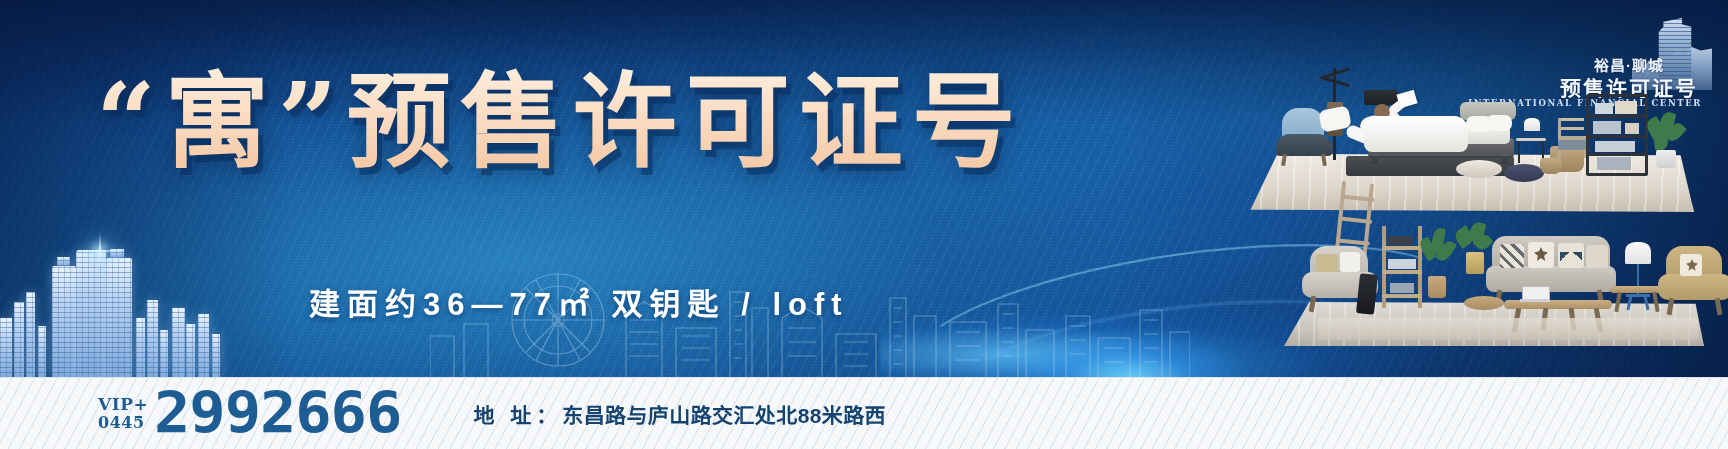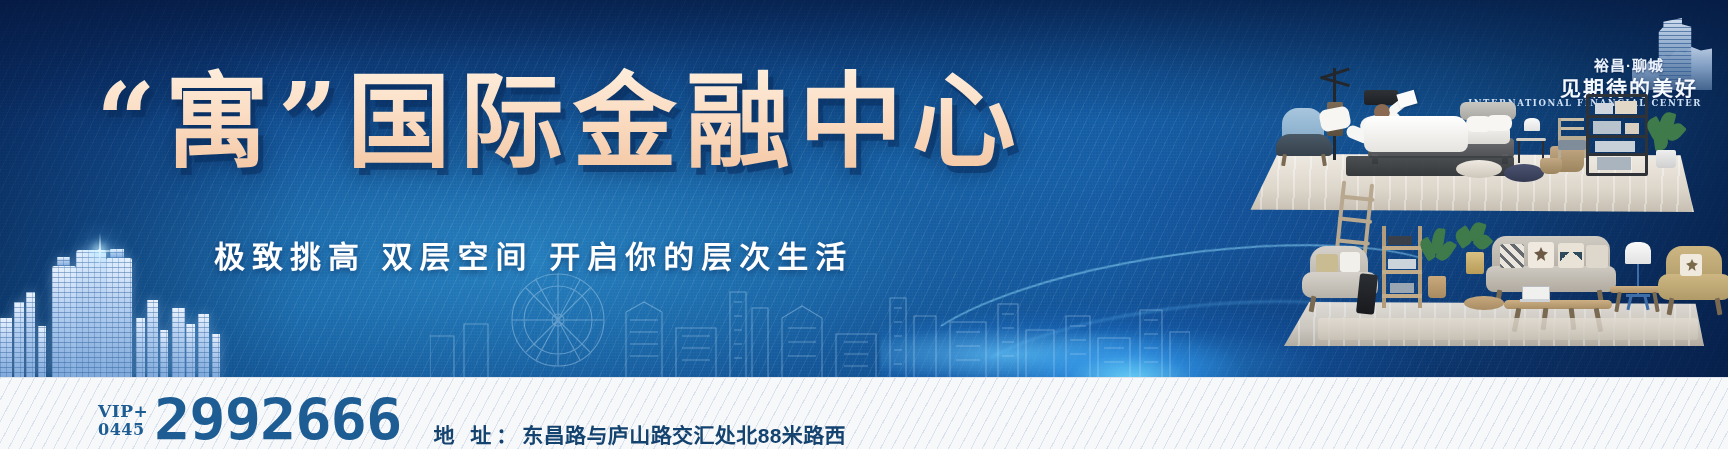--- a/index.html
+++ b/index.html
@@ -233,21 +233,21 @@
   .pouf{background:linear-gradient(180deg,#4a5270,#343a52);border-radius:50%;}
   .basket{background:linear-gradient(180deg,#c2a884,#9c855f);border-radius:4px 4px 8px 8px;}
   .person{background:#f6f6f4;border-radius:10px;}
 
   
   .infobar{
     position:absolute;left:0;bottom:0;width:100%;height:71px;
     background:#f7f8fa;
     background-image:repeating-linear-gradient(118deg, rgba(208,218,232,.75) 0px, rgba(208,218,232,.75) 1px, rgba(255,255,255,0) 1px, rgba(255,255,255,0) 10px);
     border-top:1px solid #dfe4ec;
-    display:flex;align-items:flex-end;
+    display:flex;align-items:center;
   }
   .phone-wrap{
     display:flex;align-items:center;margin-left:98px;
   }
   .vip{
     display:flex;flex-direction:column;justify-content:center;align-items:flex-start;
     margin-right:6px;
     font-family:"DejaVu Serif","Liberation Serif",serif;
     color:#1d5d93;font-weight:700;line-height:1.12;
   }
@@ -257,21 +257,21 @@
     font-family:"DejaVu Sans Mono","Liberation Mono",monospace;
     font-size:57px;font-weight:700;
     color:#1d5d93;letter-spacing:-1px;line-height:1;
     transform:scaleX(1.06);transform-origin:left center;
   }
   .info-items{display:flex;align-items:center;margin-left:46px;}
   .info-item{
     font-size:21px;font-weight:700;color:#14436f;
     white-space:nowrap;margin-right:44px;letter-spacing:.4px;
   }
-  .info-item .lbl{letter-spacing:5px;}
+  .info-item .lbl{letter-spacing:5px;margin-left:40px;}
 </style>
 </head>
 <body>
 
 <div class="banner">
 
   <div class="bg-base"></div>
   <div class="bg-diag"></div>
   <div class="bg-noise"></div>
   <div class="bg-dark-top"></div>
@@ -332,29 +332,29 @@
     <div class="tower" style="left:147px;bottom:0;width:11px;height:78px;"></div>
     <div class="tower" style="left:160px;bottom:0;width:8px;height:48px;"></div>
     <div class="tower" style="left:172px;bottom:0;width:13px;height:70px;"></div>
     <div class="tower" style="left:186px;bottom:0;width:9px;height:54px;"></div>
     <div class="tower" style="left:198px;bottom:0;width:11px;height:64px;"></div>
     <div class="tower" style="left:212px;bottom:0;width:8px;height:44px;"></div>
 
     <span class="star" style="left:98px;bottom:126px;"></span>
   </div>
 
-  <div class="headline">“寓”国际金融中心</div>
-
-  <div class="sub1">极致挑高  双层空间  开启你的层次生活</div>
+  <div class="headline">“寓”预售许可证号</div>
+
+  <div class="sub2">建面约36—77㎡ 双钥匙 / loft</div>
 
   <div class="logo">
     <div class="logo-tower-b"></div>
     <div class="logo-tower"></div>
     <div class="logo-line1">裕昌·聊城</div>
-    <div class="logo-line2">见期待的美好</div>
+    <div class="logo-line2">预售许可证号</div>
     <div class="logo-line3">INTERNATIONAL FINANCIAL CENTER</div>
   </div>
 
   <div class="scene">
 
     <div class="floor-upper-top"></div>
 
     <div class="f" style="left:152px;top:18px;width:30px;height:92px;">
       <div style="position:absolute;left:13px;top:0;width:3px;height:92px;background:#23262a;"></div>
       <div style="position:absolute;left:0;top:4px;width:30px;height:3px;background:#23262a;transform:rotate(-18deg);"></div>

